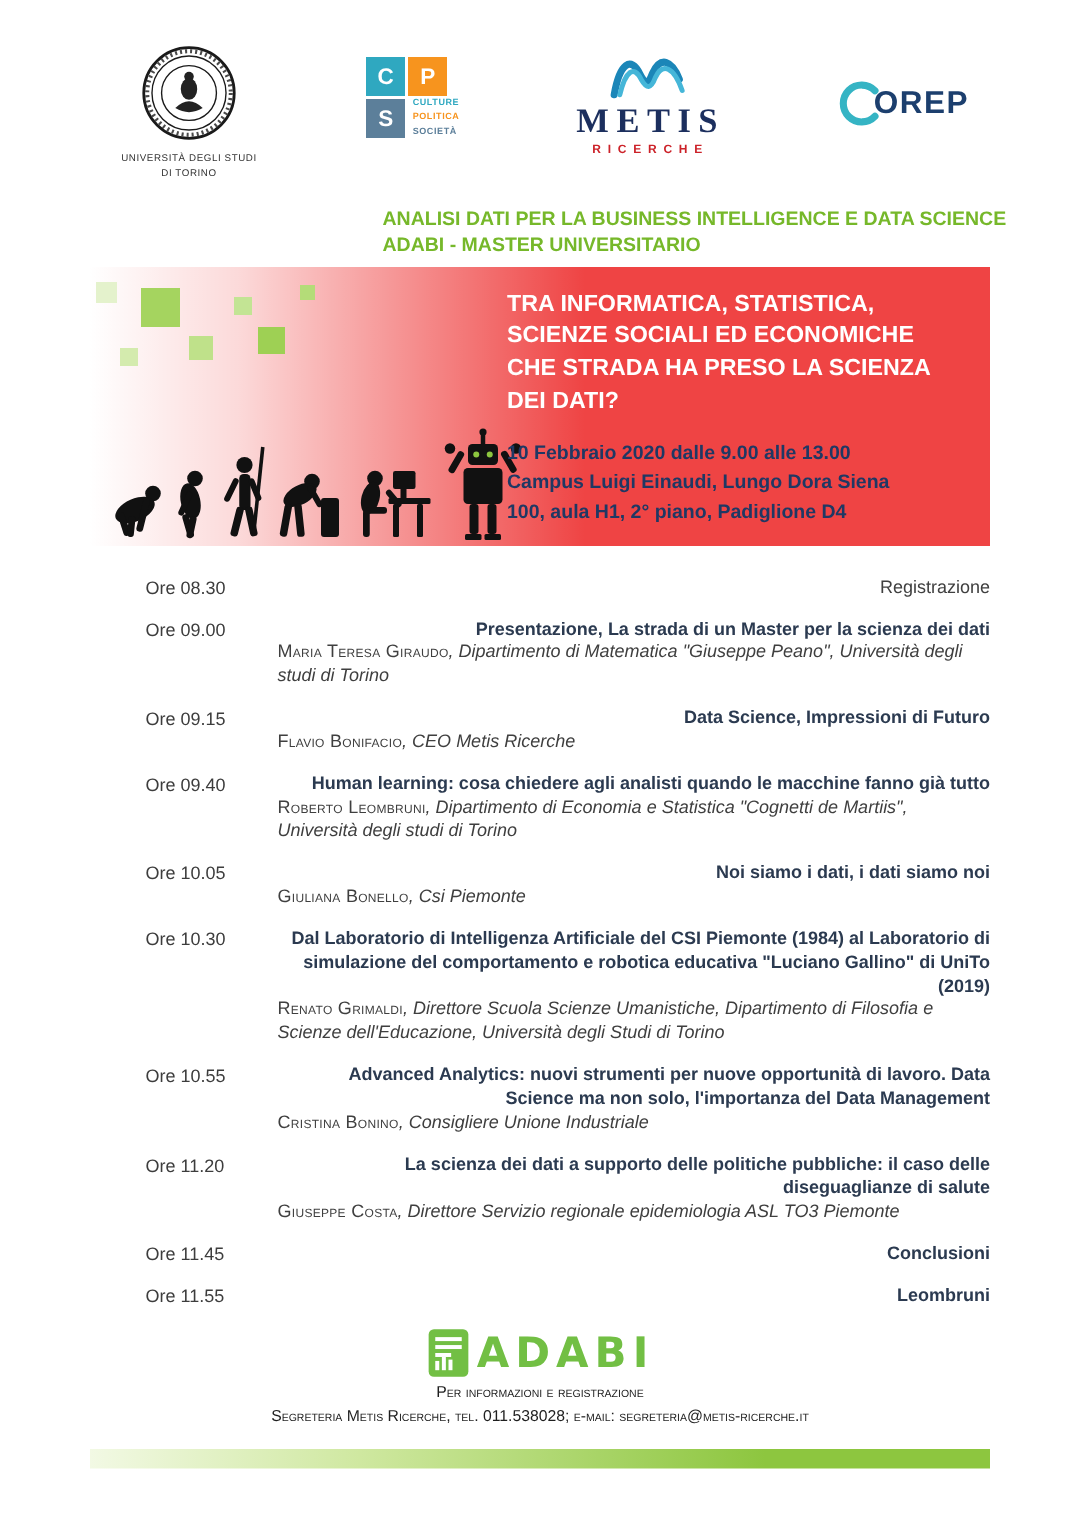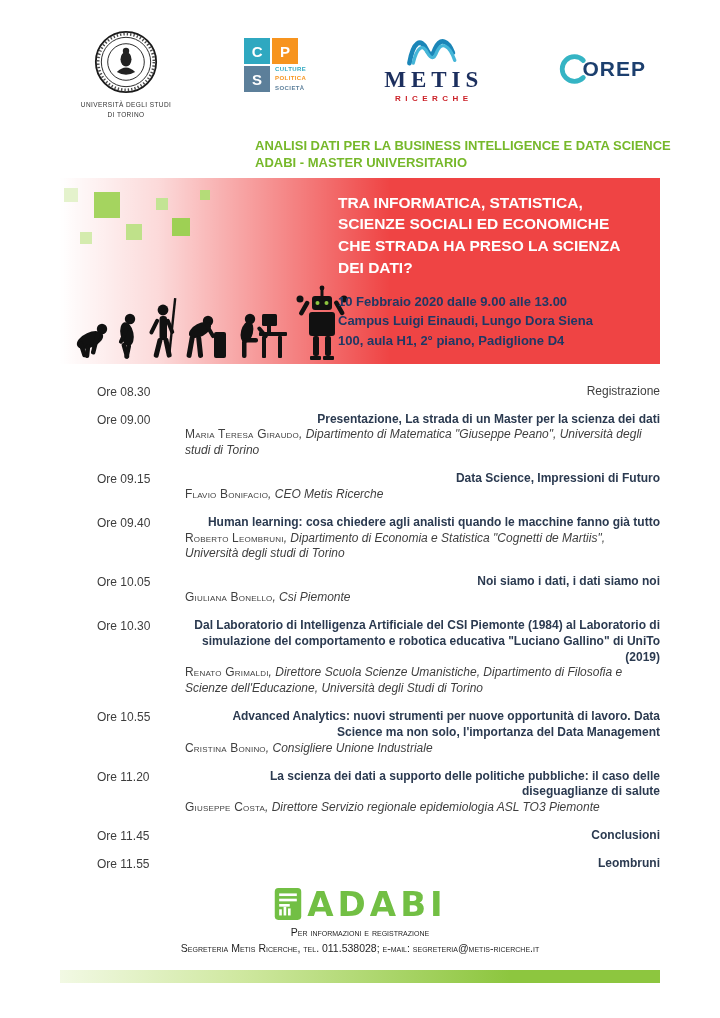--- a/index.html
+++ b/index.html
@@ -54,21 +54,21 @@
   .row { display:flex; gap:26px; margin-bottom:12px; }
   .time { flex:none; width:62px; font-size:12px; color:#3d3d3d; padding-top:1px; }
   .cell { width:475px; font-size:12px; line-height:1.32; color:#3f3f3f; }
   .stitle { font-weight:bold; color:#2b3a50;text-align:right; }
   .stitle.plain { font-weight:normal; color:#404040; }
   .spk { font-variant:small-caps; letter-spacing:.2px; }
   .aff { font-style:italic; }
 
   
   .adabi { display:flex; justify-content:center; align-items:center; gap:4px; margin-top:4px; }
-  .adabi-text { font-family:"DejaVu Sans", sans-serif; font-size:34px; font-weight:bold; color:#72bf44; letter-spacing:4px; }
+  .adabi-text { font-family:"DejaVu Sans", sans-serif; font-size:28px; font-weight:bold; color:#72bf44; letter-spacing:4px; }
   .footer-info { text-align:center; font-variant:small-caps; font-size:10.5px; color:#1e1e1e; line-height:1.55; margin-top:0; }
   .bottom-bar { width:600px; height:13px; margin:14px auto 0;
     background:linear-gradient(to right, #f2f9e4 0%, #cfe8a0 30%, #8dc63f 75%); }
 </style>
 </head>
 <body>
 
 <div class="container">
 
   <header class="logos">

